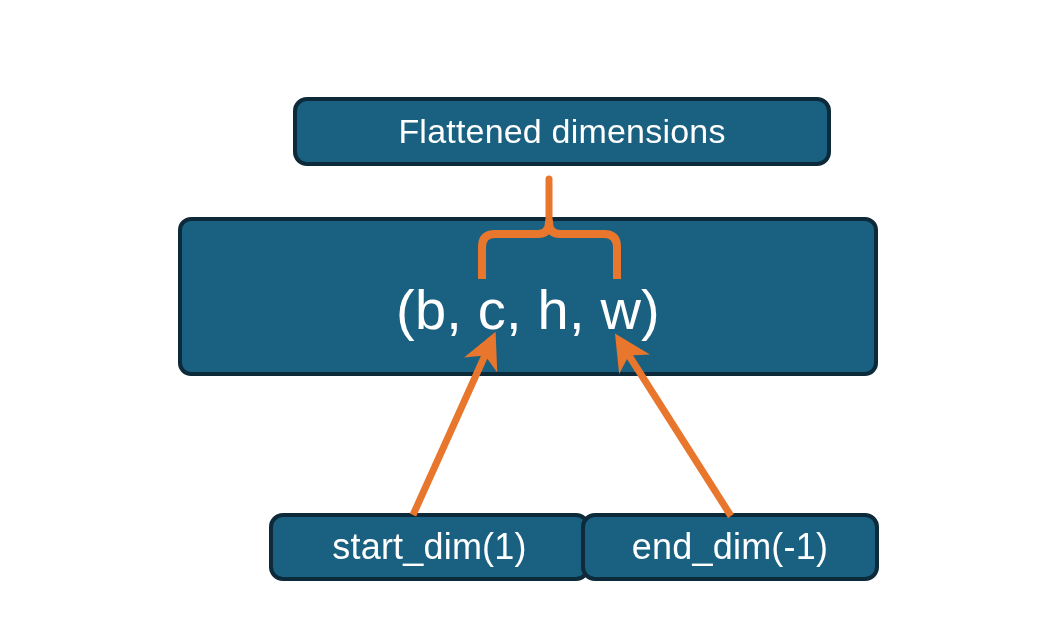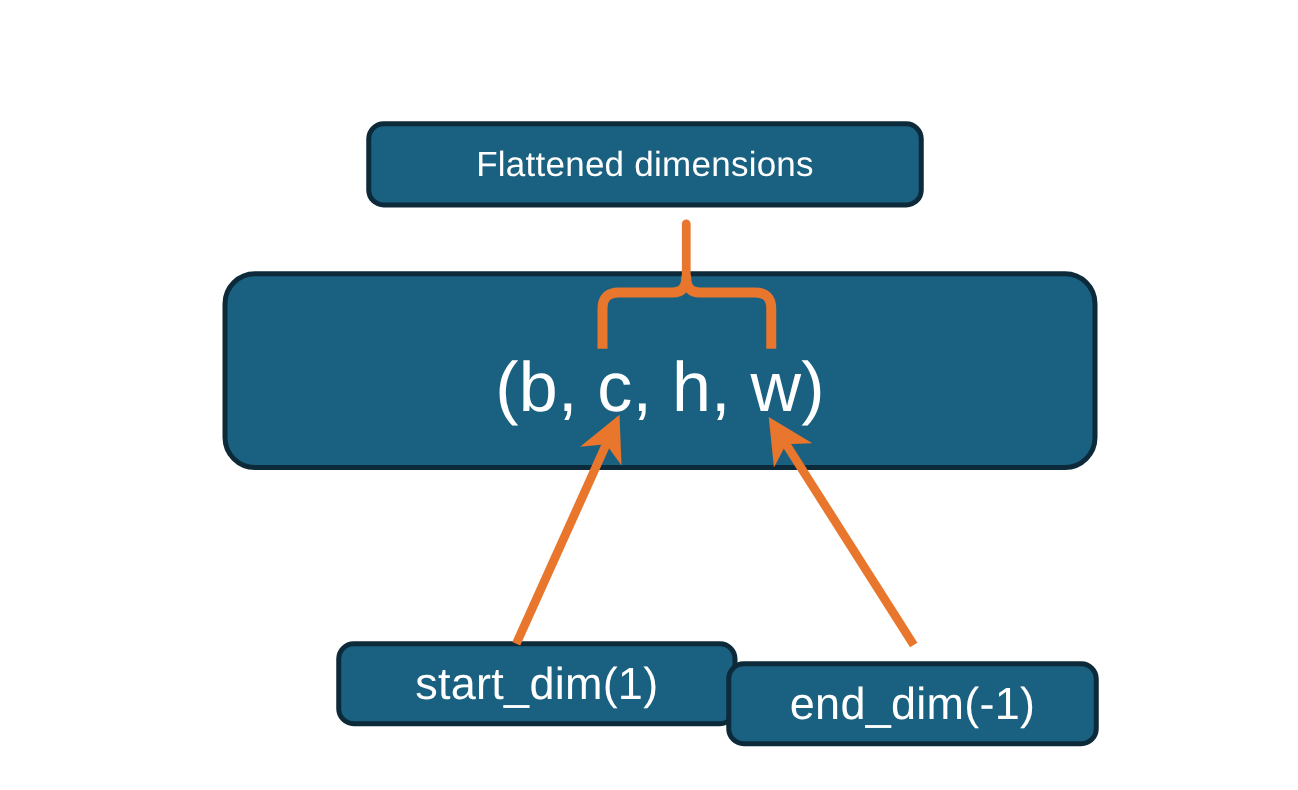--- a/index.html
+++ b/index.html
@@ -33,53 +33,52 @@
     font-family: "Liberation Sans", sans-serif;
     font-weight: 400;
     letter-spacing: 0.2px;
     white-space: nowrap;
     z-index: 2;
   }
   
   #box-flattened {
     left: 293px;
     top: 97px;
-    width: 446px;
+    width: 538px;
     height: 69px;
     border-radius: 14px;
-    font-size: 28px;
+    font-size: 34px;
   }
   
   #box-tuple {
     left: 178px;
     top: 217px;
     width: 700px;
     height: 159px;
-    border-radius: 26px;
+    border-radius: 13px;
     font-size: 56px;
     padding-top: 26px;
   }
   
   #box-start-dim {
     left: 269px;
     top: 513px;
     width: 321px;
     height: 68px;
     border-radius: 14px;
     font-size: 36px;
   }
   
   #box-end-dim {
     left: 581px;
     top: 513px;
     width: 298px;
     height: 68px;
     border-radius: 14px;
     font-size: 36px;
-    margin-top: 16px;
   }
   #overlay {
     position: absolute;
     left: 0;
     top: 0;
     width: 1038px;
     height: 632px;
     z-index: 3;
     pointer-events: none;
   }

